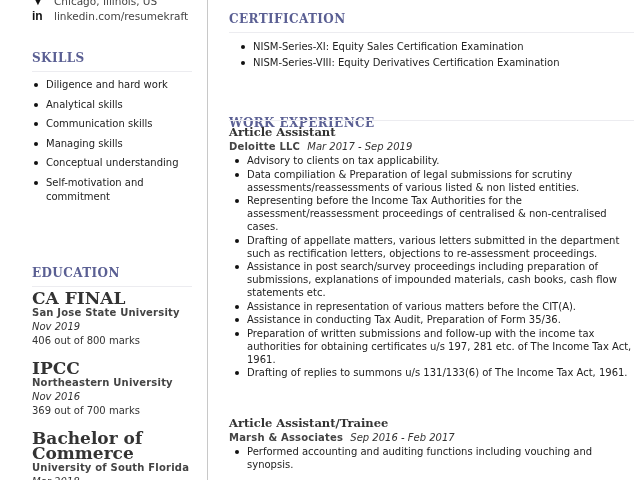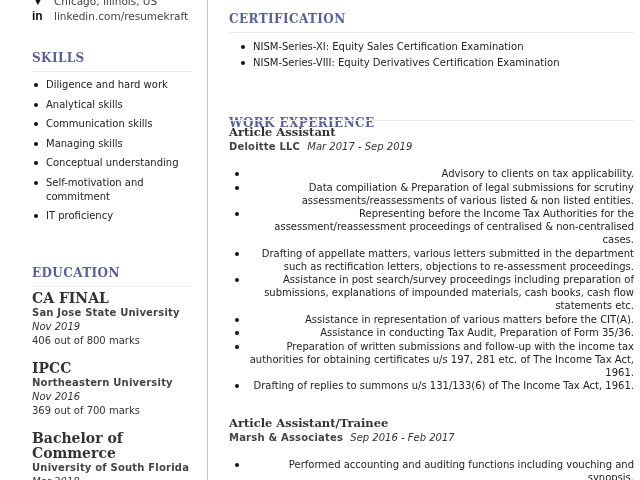--- a/index.html
+++ b/index.html
@@ -22,32 +22,32 @@
   .rule { position: absolute; height: 1px; background: #ececf0; }
 
   .list { position: absolute; list-style: none; }
   .list li { position: relative; padding-left: 14px; font-size: 10px; line-height: 13px; color: #222; }
   .list li::before {
     content: ""; position: absolute; left: 2px; top: 5px; width: 4px; height: 4px; border-radius: 50%; background: #111;
   }
   .skills li { margin-bottom: 5.5px; line-height: 14px; }
 
   .edu { position: absolute; left: 32px; width: 170px; }
-  .edu .deg { font-family: "DejaVu Serif", serif; font-weight: bold; font-size: 14px; color: #333; line-height: 15px; }
+  .edu .deg { font-family: "DejaVu Serif", serif; font-weight: bold; font-size: 17px; color: #333; line-height: 15px; }
   .edu .school { font-size: 10px; color: #444; font-weight: bold; line-height: 14px; letter-spacing: 0.2px; }
   .edu .date { font-size: 10px; font-style: italic; color: #333; line-height: 14px; }
   .edu .marks { font-size: 10px; color: #333; line-height: 14px; }
 
   .cert li { margin-bottom: 2px; line-height: 14px; }
   .job { position: absolute; left: 20px; width: 405px; }
   .job .title { font-family: "DejaVu Serif", serif; font-weight: bold; font-size: 11.5px; color: #333; line-height: 15px; }
   .job .company-line { font-size: 10px; line-height: 14px; color: #444; }
   .job .company { font-weight: bold; letter-spacing: 0.2px; }
   .job .period { font-style: italic; color: #333; margin-left: 4px; }
-  .job .list { position: static; margin-top: 13px; text-align: right; }
+  .job .list { position: static; margin-top: 0; }
   .job .list li { line-height: 13px; margin-bottom: 0.5px; padding-left: 18px; }
   .job .list li::before { left: 6px; }
 </style>
 </head>
 <body>
 
 <div class="sidebar">
   <div class="contact-row" style="top:-6px;">
     <span class="ico">▼</span>
     <span>Chicago, Illinois, US</span>
@@ -59,21 +59,20 @@
 
   <div class="heading" style="left:32px; top:51px;">SKILLS</div>
   <div class="rule" style="left:32px; top:71px; width:160px;"></div>
   <ul class="list skills" style="left:32px; top:78px; width:150px;">
     <li>Diligence and hard work</li>
     <li>Analytical skills</li>
     <li>Communication skills</li>
     <li>Managing skills</li>
     <li>Conceptual understanding</li>
     <li style="width:120px;">Self-motivation and commitment</li>
-    <li>IT proficiency</li>
   </ul>
 
   <div class="heading" style="left:32px; top:266px;">EDUCATION</div>
   <div class="rule" style="left:32px; top:286px; width:160px;"></div>
 
   <div class="edu" style="top:291px;">
     <div class="deg">CA FINAL</div>
     <div class="school">San Jose State University</div>
     <div class="date">Nov 2019</div>
     <div class="marks">406 out of 800 marks</div>

